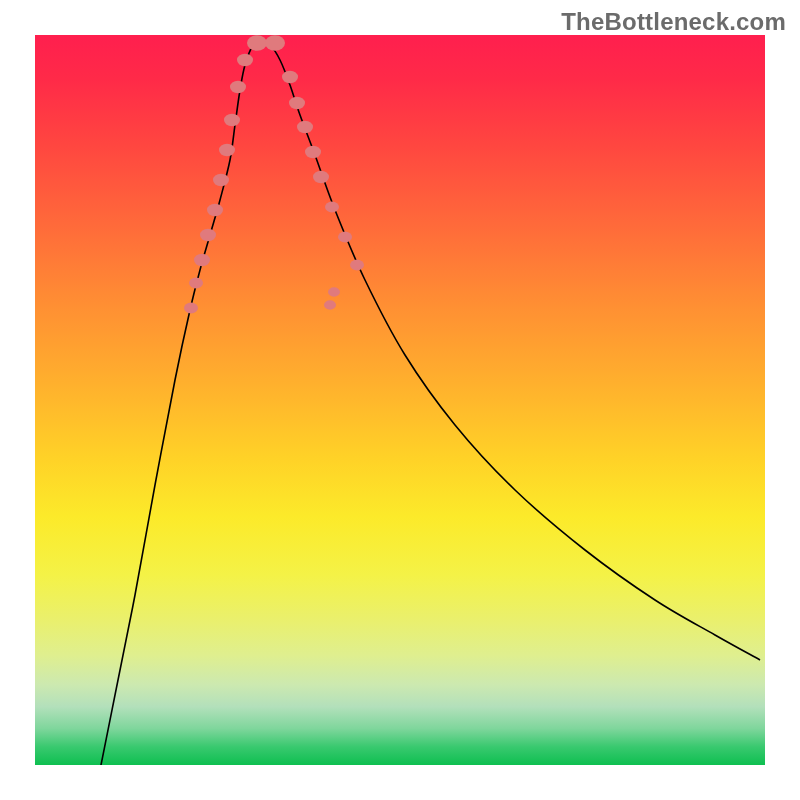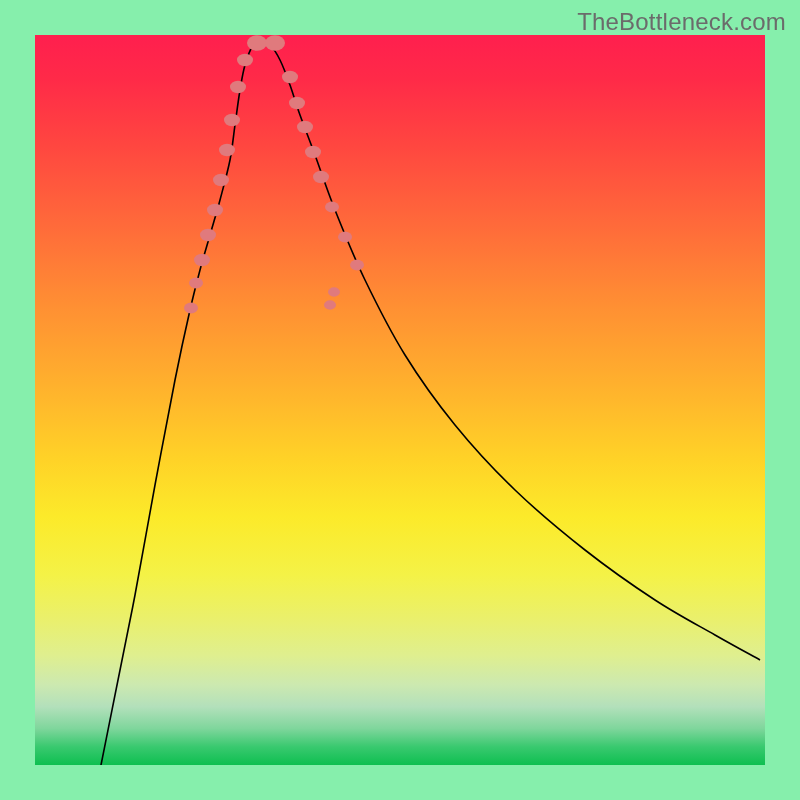--- a/index.html
+++ b/index.html
@@ -7,21 +7,22 @@
     padding: 0;
     width: 800px;
     height: 800px;
     background: #000;
     overflow: hidden;
     font-family: Arial, Helvetica, sans-serif;
   }
   .frame {
     position: absolute;
     inset: 0;
-    background: #86efac;
+    background: #ffffff;
+    font-weight: bold;
   }
   .plot {
     position: absolute;
     left: 35px;
     top: 35px;
     width: 730px;
     height: 730px;
     overflow: hidden;
   }
   .gradient {

